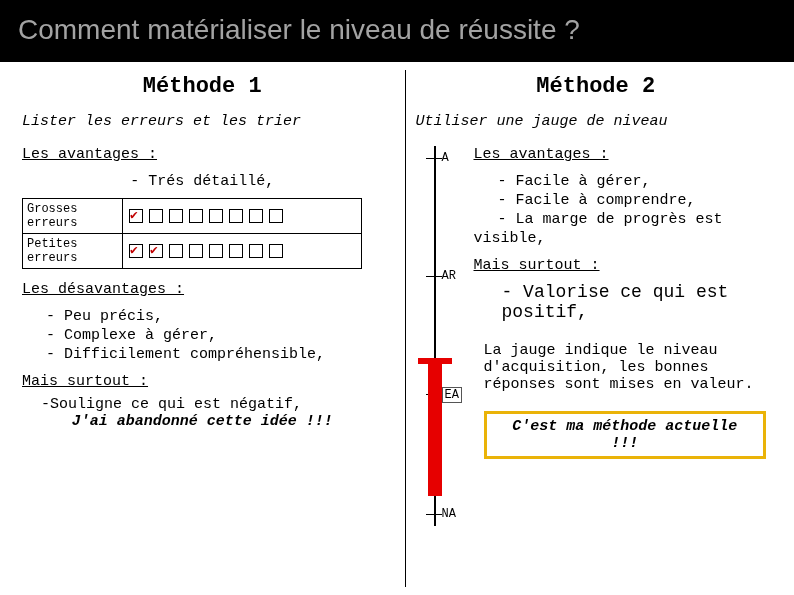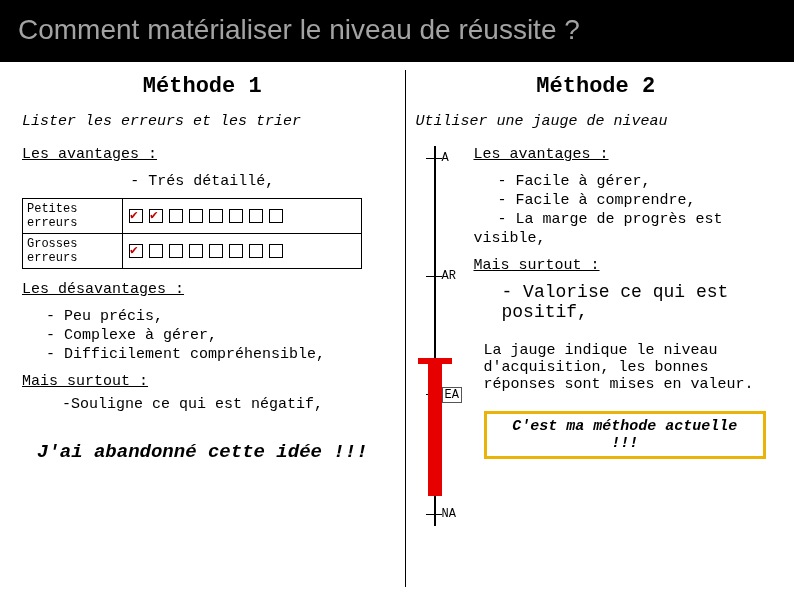--- a/index.html
+++ b/index.html
@@ -15,22 +15,22 @@
   .bullet-wrap { margin-bottom: 8px; }
   .table-wrap { margin: 8px 0 12px; }
   table.err { border-collapse: collapse; width: 340px; }
   table.err td { border: 1px solid #000; font-size: 12px; padding: 3px 4px; vertical-align: middle; }
   table.err td.lab { width: 100px; border-right: 1px solid #000; }
   table.err td.boxes { padding: 3px 6px; }
   .boxrow { display: flex; gap: 6px; }
   .cb { width: 14px; height: 14px; border: 1px solid #000; position: relative; }
   .cb.checked::after { content: "✔"; color: #c00000; font-size: 13px; font-weight: 700; position: absolute; top: -3px; left: 0; }
   .mais { font-size: 15px; text-decoration: underline; margin: 10px 0 6px; }
-  .neg { font-size: 15px; margin-left: 40px; margin-top: 4px; }
-  .abandon { font-size: 19px; font-weight: 700; font-style: italic; text-align: center; margin-top: 28px; }
+  .neg { font-size: 15px; margin-left: 19px; margin-top: 4px; }
+  .abandon { font-size: 15px; font-weight: 700; font-style: italic; text-align: center; }
   
   .right-body { display: flex; gap: 8px; }
   .gauge-area { width: 50px; position: relative; flex-shrink: 0; }
   .gauge { position: relative; width: 50px; height: 380px; }
   .gauge-line { position: absolute; left: 18px; top: 0; bottom: 0; width: 2px; background: #000; }
   .tick { position: absolute; left: 10px; width: 16px; height: 1px; background: #000; }
   .tick-label { position: absolute; left: 26px; font-size: 12px; }
   .red-fill { position: absolute; left: 12px; width: 14px; background: #e60000; }
   .red-cap { position: absolute; left: 2px; width: 34px; height: 6px; background: #e60000; }
   .right-text { flex: 1; font-size: 15px; }
@@ -52,40 +52,40 @@
     <div class="subtitle">Lister les erreurs et les trier</div>
     <div class="section-head">Les avantages :</div>
     <div class="bullet-wrap">
       <div class="bullet" style="text-align:center;margin-left:0;">- Trés détaillé,</div>
     </div>
 
     <div class="table-wrap">
       <table class="err">
         <tbody>
             <tr>
-          <td class="lab">Petites erreurs</td>
+          <td class="lab">Grosses erreurs</td>
           <td class="boxes">
             <div class="boxrow">
               <div class="cb checked"></div>
-              <div class="cb checked"></div>
+              <div class="cb"></div>
               <div class="cb"></div>
               <div class="cb"></div>
               <div class="cb"></div>
               <div class="cb"></div>
               <div class="cb"></div>
               <div class="cb"></div>
             </div>
           </td>
         </tr>
         <tr>
-          <td class="lab">Grosses erreurs</td>
+          <td class="lab">Petites erreurs</td>
           <td class="boxes">
             <div class="boxrow">
               <div class="cb checked"></div>
-              <div class="cb"></div>
+              <div class="cb checked"></div>
               <div class="cb"></div>
               <div class="cb"></div>
               <div class="cb"></div>
               <div class="cb"></div>
               <div class="cb"></div>
               <div class="cb"></div>
             </div>
           </td>
         </tr>
       </tbody>

